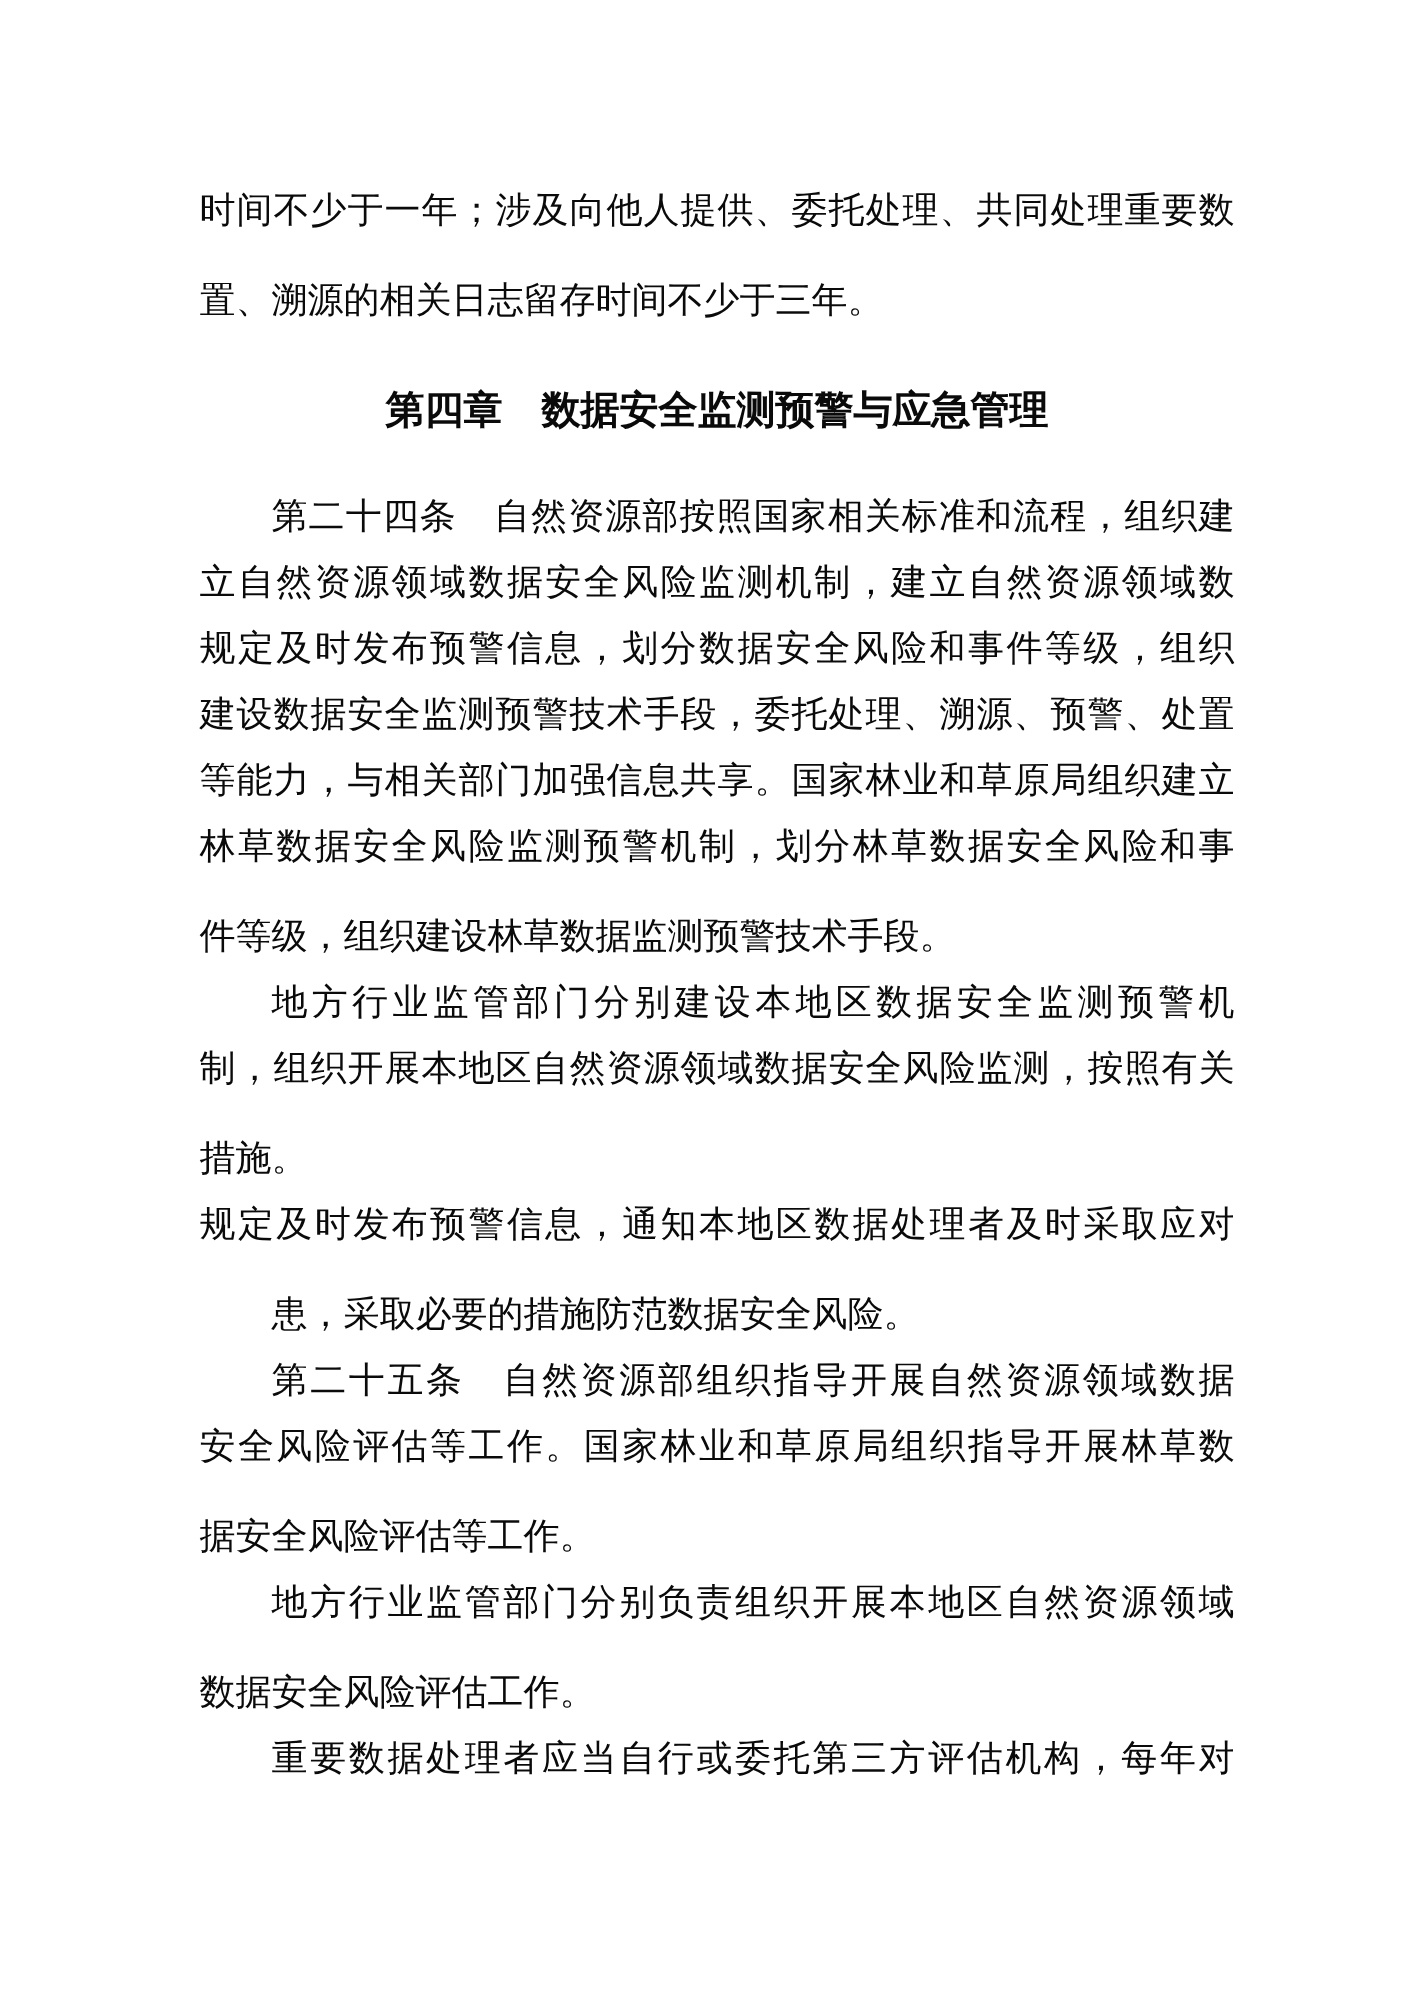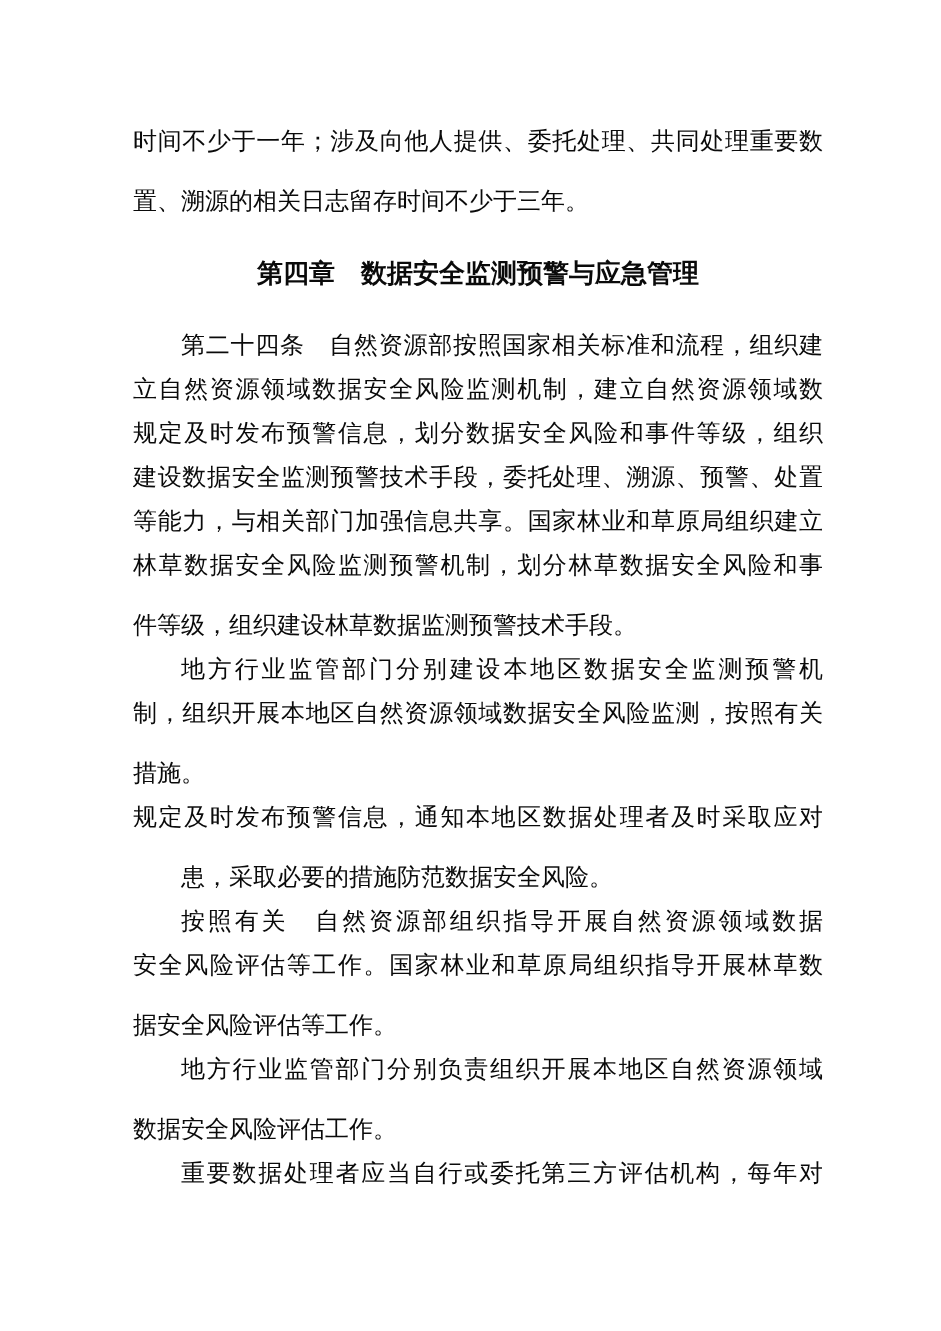--- a/index.html
+++ b/index.html
@@ -83,21 +83,21 @@
       <div class="para indent">
         <div class="line">地方行业监管部门分别建设本地区数据安全监测预警机</div>
         <div class="line">制，组织开展本地区自然资源领域数据安全风险监测，按照有关</div>
         <div class="line para-last">措施。</div>
         <div class="line">规定及时发布预警信息，通知本地区数据处理者及时采取应对</div>
       </div>
       <div class="para indent">
         <div class="line para-last">患，采取必要的措施防范数据安全风险。</div>
       </div>
       <div class="para indent">
-        <div class="line">按照有关　自然资源部组织指导开展自然资源领域数据</div>
+        <div class="line">第二十五条　自然资源部组织指导开展自然资源领域数据</div>
         <div class="line">安全风险评估等工作。国家林业和草原局组织指导开展林草数</div>
         <div class="line para-last">据安全风险评估等工作。</div>
       </div>
       <div class="para indent">
         <div class="line">地方行业监管部门分别负责组织开展本地区自然资源领域</div>
         <div class="line para-last">数据安全风险评估工作。</div>
       </div>
       <div class="para indent">
         <div class="line fill-last">重要数据处理者应当自行或委托第三方评估机构，每年对</div>
       </div>

